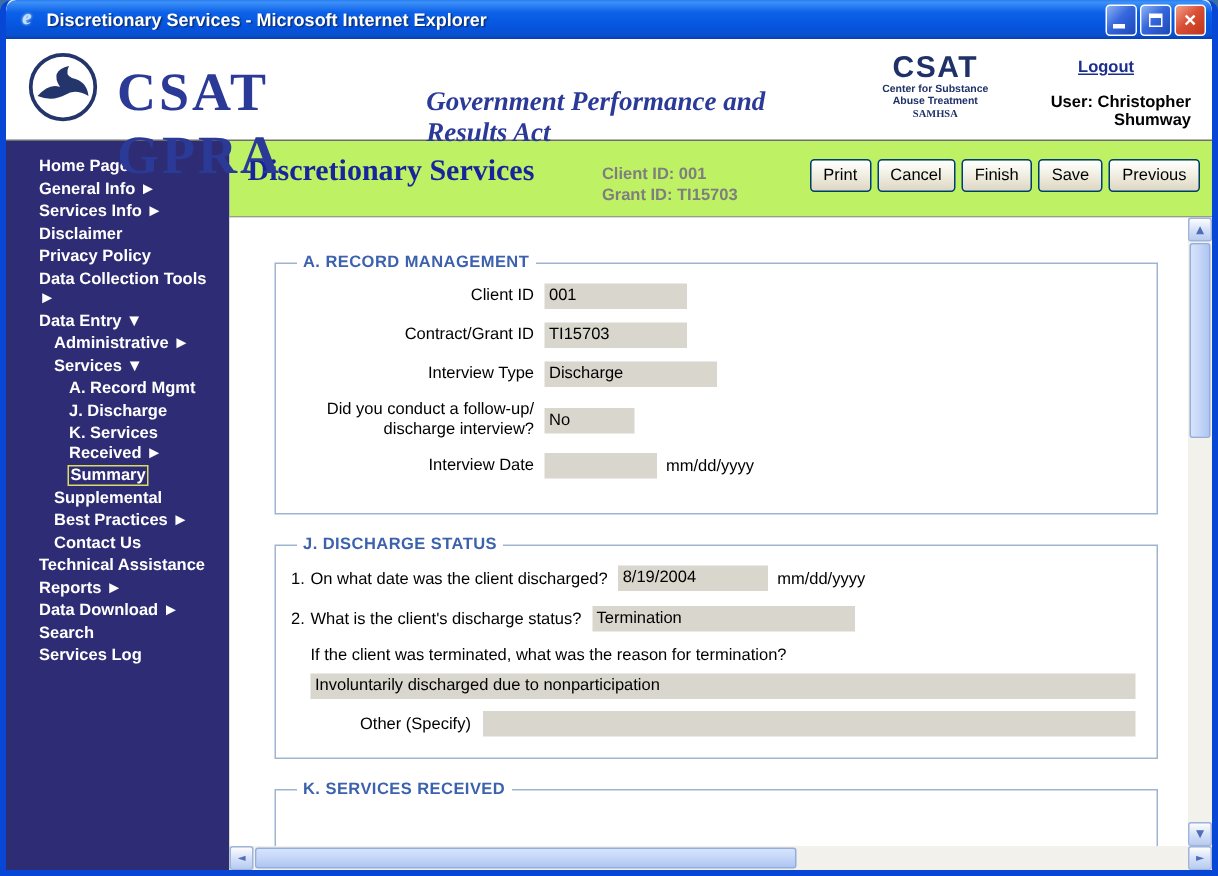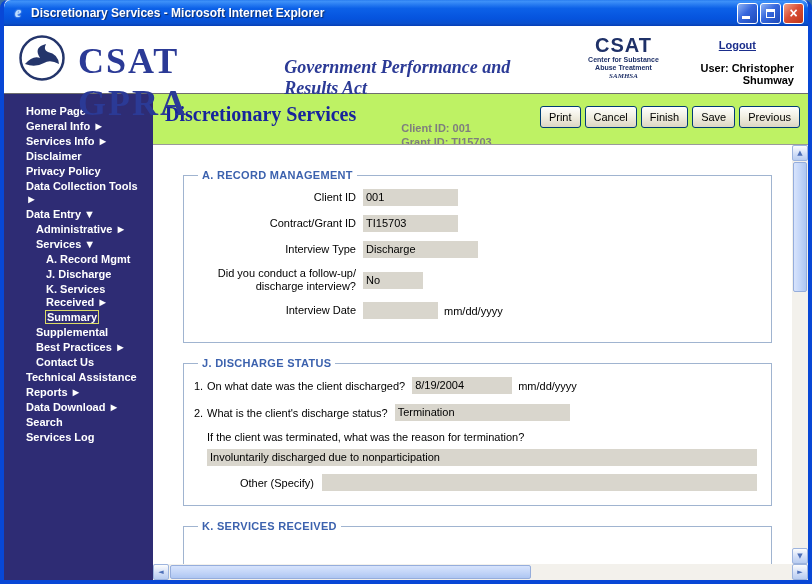--- a/index.html
+++ b/index.html
@@ -34,41 +34,41 @@
   .hhs-logo { margin:8px 12px 0 14px; }
   .brand { display:flex; align-items:baseline; margin-top:14px; }
   .brand-main { font-family:"Liberation Serif",serif; font-weight:bold; font-size:36px;
       color:#2B3A96; letter-spacing:2px; }
   .brand-sub { font-family:"Liberation Serif",serif; font-style:italic; font-weight:bold;
       font-size:18px; color:#2B3A96; margin-left:14px; }
   .csat-logo { text-align:center; margin-left:26px; margin-top:9px; color:#1F3168; width:96px; }
   .csat-name { font-family:Liberation Sans, sans-serif; font-weight:bold; font-size:20px;
       line-height:21px; letter-spacing:1px; }
   .csat-line { font-size:7px; line-height:8px; font-weight:bold; }
-  .csat-samhsa { font-family:"Liberation Serif",serif; font-style:italic; font-weight:bold;
+  .csat-samhsa { font-family:"Liberation Serif",serif; font-weight:bold;
       font-size:7px; line-height:9px; }
   .user-block { margin-left:auto; margin-right:14px; text-align:right; padding-top:9px; }
   .logout { display:inline-block; color:#1B2E8C; font-weight:bold; font-size:11px;
       text-decoration:underline; cursor:pointer; margin-right:38px; margin-bottom:11px; }
   .user-name { font-size:11px; font-weight:bold; color:#000; }
 
   
   .body-row { flex:1; display:flex; min-height:0; }
   .sidebar { width:149px; flex-shrink:0; background:#2E2C74; padding-top:10px;
       color:#fff; font-size:11px; font-weight:bold;padding-left:16px; }
   .nav-item { padding:1px 3px 1px 6px; line-height:13px; cursor:pointer; }
   .nav-item.lvl1 { padding-left:16px; }
   .nav-item.lvl2 { padding-left:26px; }
   .nav-item.selected span { outline:1px solid #DBDB66; padding:0 1px; }
 
   .main { flex:1; display:flex; flex-direction:column; background:#bef264; min-width:0; }
   .main-header { height:50px; flex-shrink:0; display:flex; align-items:flex-start; padding-top:9px; }
   .page-title { font-family:"Liberation Serif",serif; font-size:20px; font-weight:bold;
       color:#18249C; margin-left:12px; white-space:nowrap; }
-  .id-block { margin-left:45px; margin-top:18px; font-size:11px; font-weight:bold;
+  .id-block { margin-left:45px; margin-top:6px; font-size:11px; font-weight:bold;
       color:#7E7E7E; line-height:14px; }
   .toolbar { margin-left:auto; margin-right:8px; margin-top:3px; display:flex; gap:4px; }
   .toolbar button { height:22px; padding:0 8px; font-size:11px;
       font-family:"Liberation Sans",sans-serif; color:#000; cursor:pointer;
       border:1px solid #003C74; border-radius:3px;
       background:linear-gradient(180deg,#FFFFFF 0%,#F2F0E4 45%,#DDD6C2 100%); }
 
   .content-row { flex:1; display:flex; min-height:0; border-top:1px solid #9a9a9a; }
   .form-viewport { flex:1; overflow:hidden; padding-top:24px; background:#fff; min-width:0;padding-left:12px; }
 

